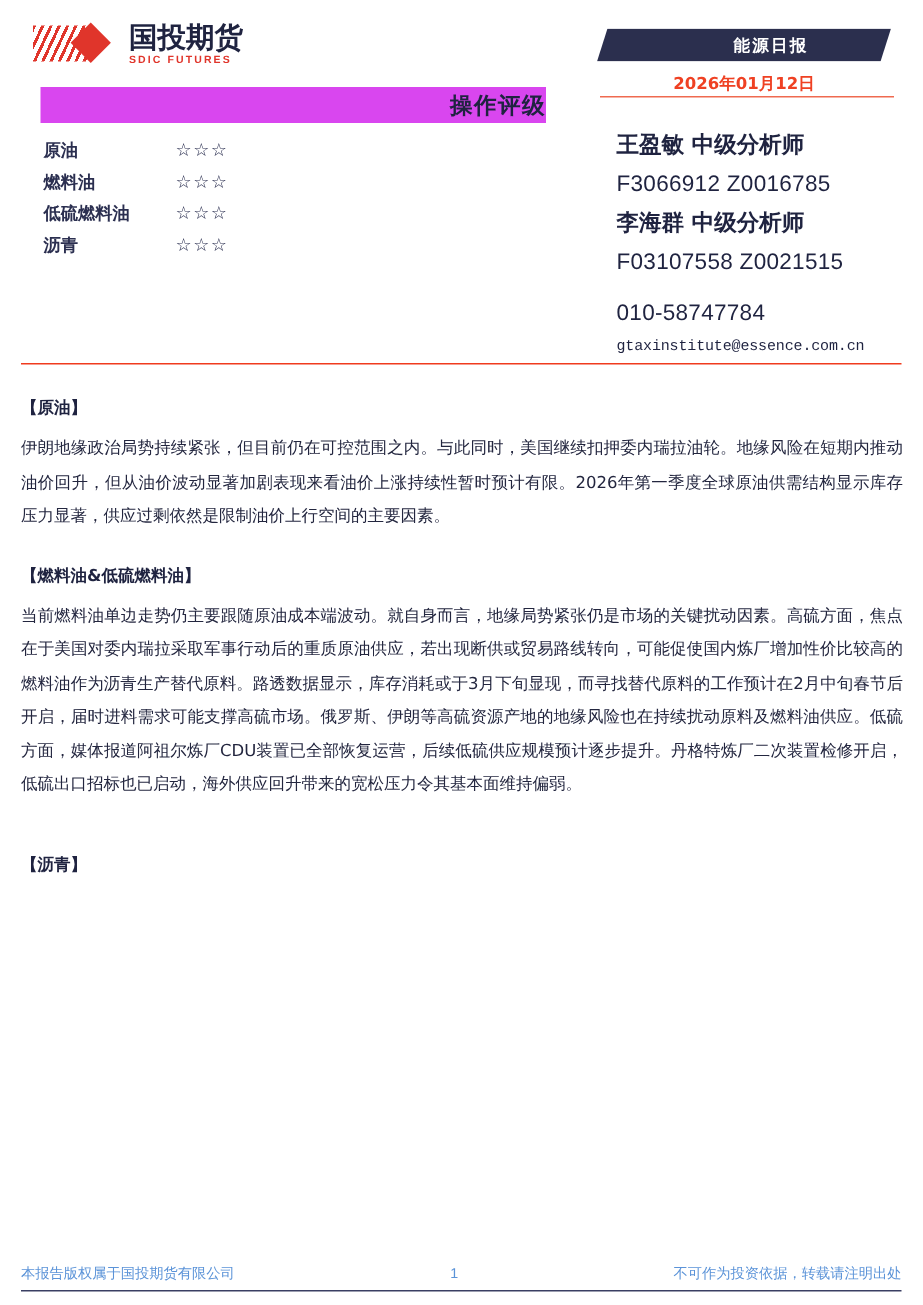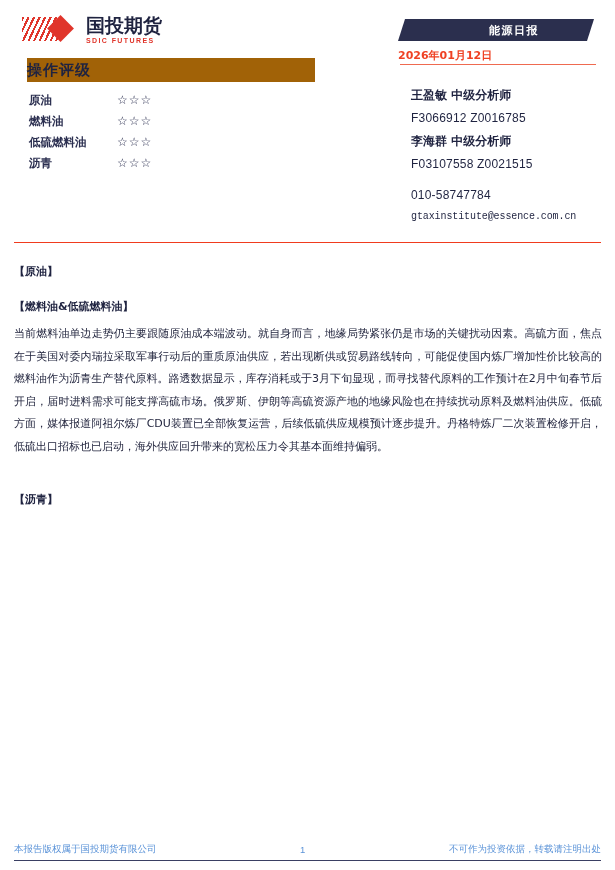--- a/index.html
+++ b/index.html
@@ -83,26 +83,26 @@
     letter-spacing: 1.4px;
     margin-top: 2px;
     font-family: "Liberation Sans", sans-serif;
   }
 
   
   .rating-title {
     position: absolute;
     left: 27px;
     top: 58px;
-    width: 288px;
+    width: 337px;
     height: 24px;
-    background: #a16207;
+    background: #d946ef;
     display: flex;
     align-items: center;
-    justify-content: flex-start;
+    justify-content: flex-end;
   }
   .rating-title span {
     font-size: 15px;
     font-weight: bold;
     color: #1f2340;
     font-family: "DejaVu Sans", "Liberation Sans", sans-serif;
     letter-spacing: 1px;
   }
 
   .rating-list {
@@ -150,21 +150,21 @@
     letter-spacing: 1.5px;
     font-family: "DejaVu Sans", "Liberation Sans", sans-serif;
     padding-left: 36px;
   }
 
   .report-date {
     position: absolute;
     left: 398px;
     top: 48px;
     width: 196px;
-    text-align: left;
+    text-align: center;
     color: #ef4123;
     font-size: 11px;
     font-weight: bold;
     font-family: "DejaVu Sans", "Liberation Sans", sans-serif;
   }
   .date-rule {
     position: absolute;
     left: 400px;
     top: 64px;
     width: 196px;
@@ -172,21 +172,21 @@
     background: #ef6a50;
   }
 
   .contacts {
     position: absolute;
     left: 411px;
     top: 89px;
     width: 200px;
   }
   .contact-line {
-    font-size: 12px;
+    font-size: 15px;
     color: #1f2340;
     line-height: 1;
     margin-bottom: 11px;
     white-space: nowrap;
     font-family: "DejaVu Sans", "Liberation Sans", sans-serif;
   }
   .contact-line.name {
     font-weight: bold;
   }
   .contact-line.code {
@@ -328,20 +328,21 @@
       <div class="contact-line mail">gtaxinstitute@essence.com.cn</div>
     </div>
 
     <div class="header-rule"></div>
   </div>
 
   <div class="content">
 
     <div class="section">
       <div class="section-heading">【原油】</div>
+      <div class="section-body">伊朗地缘政治局势持续紧张，但目前仍在可控范围之内。与此同时，美国继续扣押委内瑞拉油轮。地缘风险在短期内推动油价回升，但从油价波动显著加剧表现来看油价上涨持续性暂时预计有限。2026年第一季度全球原油供需结构显示库存压力显著，供应过剩依然是限制油价上行空间的主要因素。</div>
     </div>
 
     <div class="section">
       <div class="section-heading">【燃料油&amp;低硫燃料油】</div>
       <div class="section-body">当前燃料油单边走势仍主要跟随原油成本端波动。就自身而言，地缘局势紧张仍是市场的关键扰动因素。高硫方面，焦点在于美国对委内瑞拉采取军事行动后的重质原油供应，若出现断供或贸易路线转向，可能促使国内炼厂增加性价比较高的燃料油作为沥青生产替代原料。路透数据显示，库存消耗或于3月下旬显现，而寻找替代原料的工作预计在2月中旬春节后开启，届时进料需求可能支撑高硫市场。俄罗斯、伊朗等高硫资源产地的地缘风险也在持续扰动原料及燃料油供应。低硫方面，媒体报道阿祖尔炼厂CDU装置已全部恢复运营，后续低硫供应规模预计逐步提升。丹格特炼厂二次装置检修开启，低硫出口招标也已启动，海外供应回升带来的宽松压力令其基本面维持偏弱。</div>
     </div>
 
     <div class="section asphalt">
       <div class="section-heading">【沥青】</div>
     </div>

